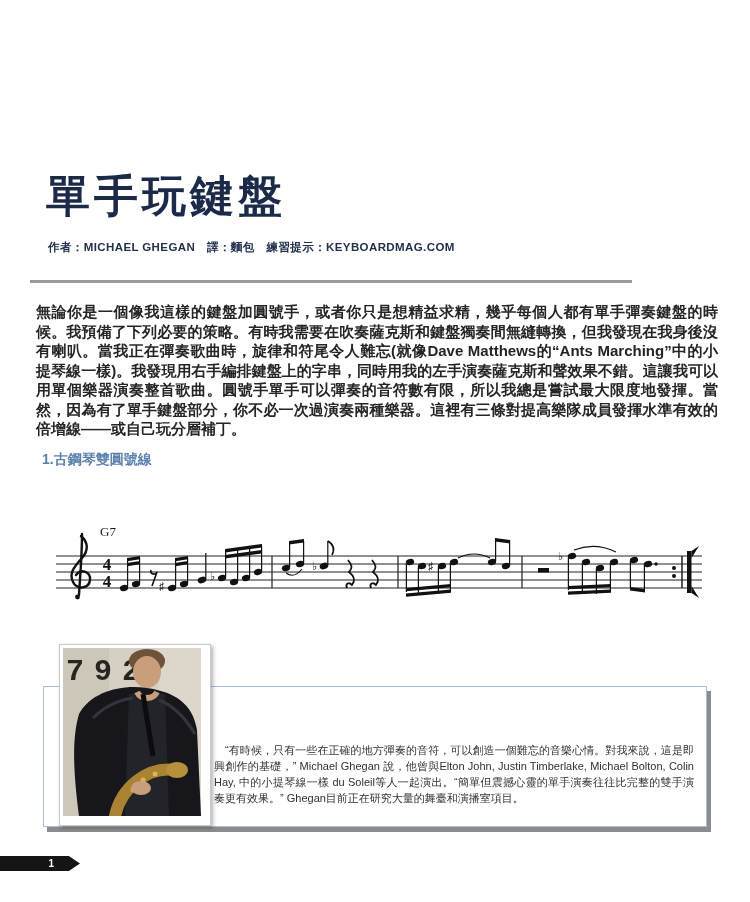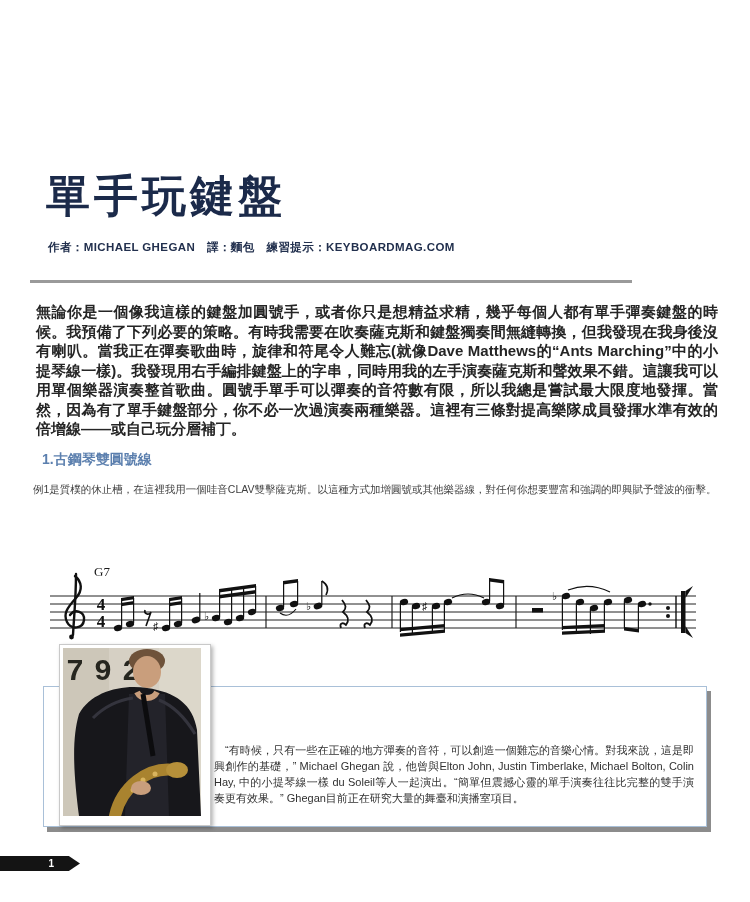--- a/index.html
+++ b/index.html
@@ -23,21 +23,21 @@
     color:#22304e;letter-spacing:0.4px;}
   .rule{position:absolute;left:30px;top:280px;width:602px;height:3px;background:#9a9a9a;}
 
   .intro{position:absolute;left:36px;top:302px;width:682px;margin:0;
     font-size:15px;font-weight:700;color:#252525;line-height:19.5px;text-align:justify;}
 
   .sec-heading{position:absolute;left:42px;top:451px;font-size:14px;font-weight:bold;color:#5b7fae;}
   .caption{position:absolute;left:33px;top:483px;width:690px;margin:0;
     font-size:10.5px;color:#3f3f3f;font-weight:500;}
 
-  .music{position:absolute;left:44px;top:518px;margin-top:40px;}
+  .music{position:absolute;left:50px;top:518px;}
 
   
   .pbox{position:absolute;left:43px;top:686px;width:662px;height:139px;background:#fff;
     border:1px solid #a9c0d8;box-shadow:4px 5px 0 #8c8c8c;}
   .photo{position:absolute;left:59px;top:644px;width:144px;height:174px;background:#fff;
     border:1px solid #c9c9c9;padding:3px;box-shadow:2px 2px 4px rgba(0,0,0,0.3);}
   .pbox-heading{position:absolute;left:212px;top:704px;font-size:23px;font-weight:bold;
     color:#3f74b8;letter-spacing:5px;}
   .pbox-text{position:absolute;left:214px;top:742px;width:480px;margin:0;
     font-size:11px;line-height:16px;color:#303030;font-weight:500;text-align:justify;text-indent:1em;}
@@ -57,21 +57,20 @@
   </div>
 
 
   <h1 class="title" style="margin:0;">單手玩鍵盤</h1>
   <div class="byline">作者：MICHAEL GHEGAN　譯：麵包　練習提示：KEYBOARDMAG.COM</div>
   <div class="rule"></div>
 
   <p class="intro">無論你是一個像我這樣的鍵盤加圓號手，或者你只是想精益求精，幾乎每個人都有單手彈奏鍵盤的時候。我預備了下列必要的策略。有時我需要在吹奏薩克斯和鍵盤獨奏間無縫轉換，但我發現在我身後沒有喇叭。當我正在彈奏歌曲時，旋律和符尾令人難忘(就像Dave Matthews的“Ants Marching”中的小提琴線一樣)。我發現用右手編排鍵盤上的字串，同時用我的左手演奏薩克斯和聲效果不錯。這讓我可以用單個樂器演奏整首歌曲。圓號手單手可以彈奏的音符數有限，所以我總是嘗試最大限度地發揮。當然，因為有了單手鍵盤部分，你不必一次過演奏兩種樂器。這裡有三條對提高樂隊成員發揮水準有效的倍增線——或自己玩分層補丁。</p>
 
   <div class="sec-heading">1.古鋼琴雙圓號線</div>
-  <p class="caption">例1是質樸的休止槽，在這裡我用一個哇音CLAV雙擊薩克斯。以這種方式加增圓號或其他樂器線，對任何你想要豐富和強調的即興賦予聲波的衝擊。</p>
 
   <div class="music">
     <svg width="664" height="96" viewBox="0 0 664 96">
 
       <text x="50" y="18" font-size="13" fill="#1a1a1a" font-family="Liberation Serif, serif">G7</text>
 
       <g stroke="#222" stroke-width="1">
         <line x1="6" y1="38" x2="652" y2="38"></line>
           <line x1="6" y1="46" x2="652" y2="46"></line>
         <line x1="6" y1="54" x2="652" y2="54"></line>

